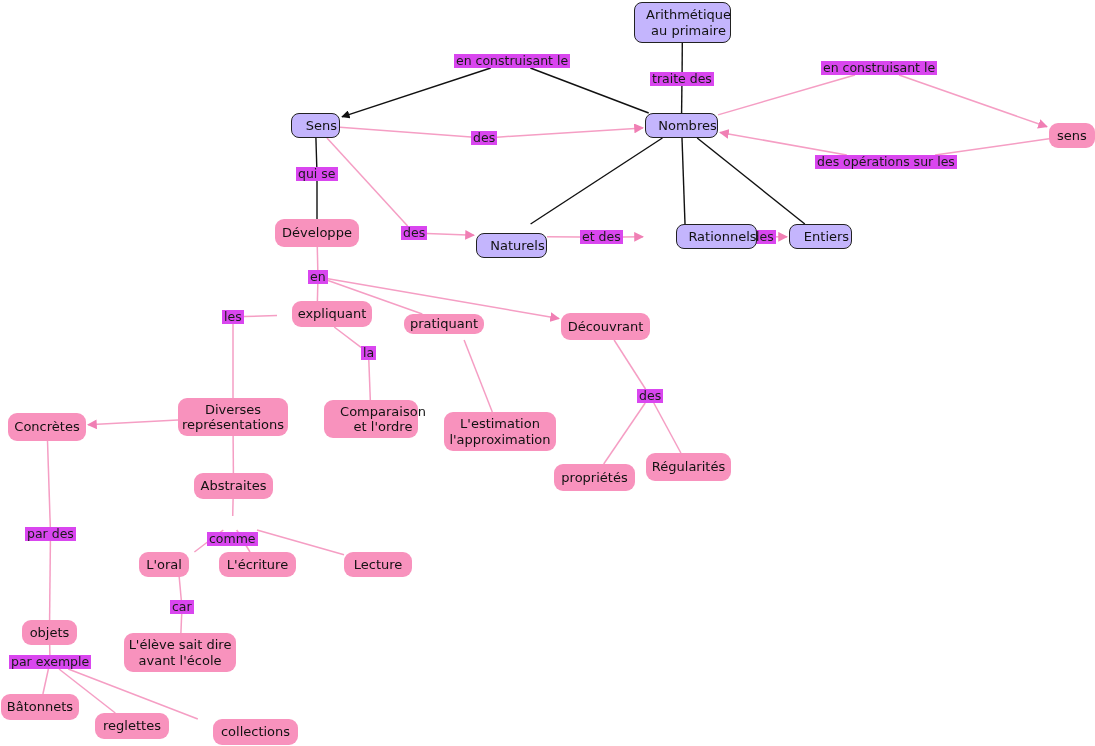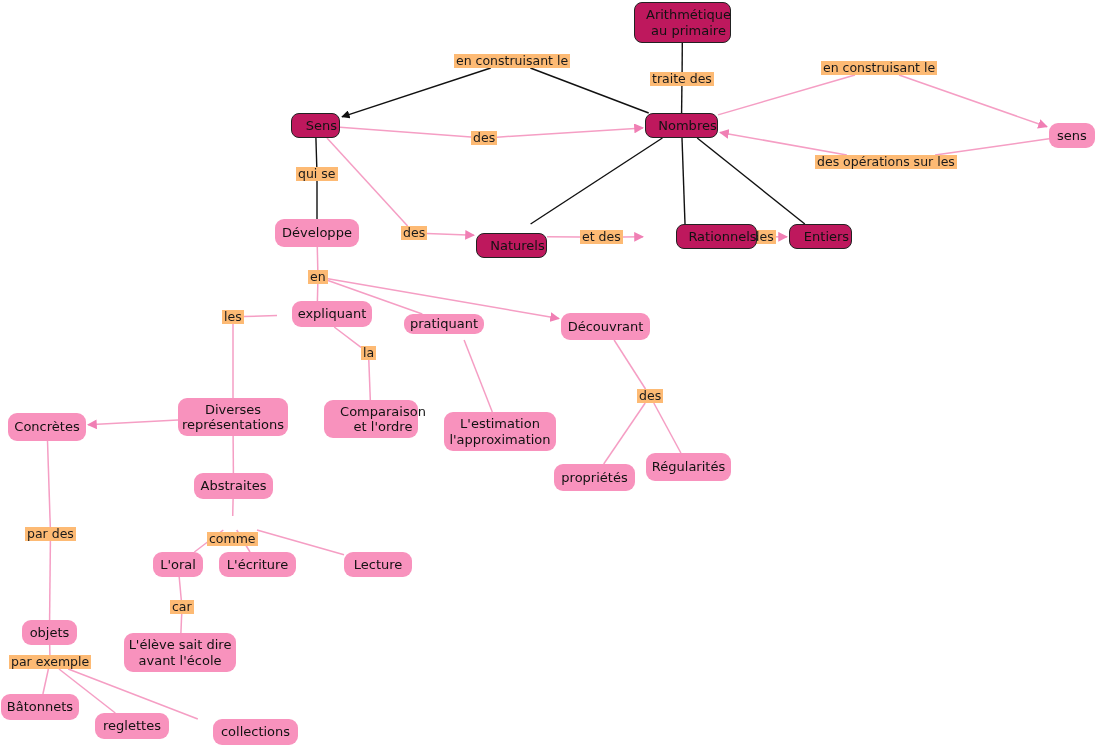--- a/index.html
+++ b/index.html
@@ -37,31 +37,31 @@
     color: #121212;
     z-index: 5;
   }
   .node.pink {
     background: #f892bd;
     border-radius: 9px;
     border: none;
     font-size: 13px;
   }
   .node.blue {
-    background: #be185d;
+    background: #c4b5fd;
     border: 1.4px solid #222222;
     border-radius: 8px;
     font-size: 13px;
     padding-left: 12px;
   }
   .edge-label {
     position: absolute;
     font-size: 12.5px;
     color: #1a1a1a;
-    background: #fdba74;
+    background: #d946ef;
     white-space: nowrap;
     line-height: 1.1;
     padding: 0 2px;
     z-index: 4;
   }
 </style>
 </head>
 <body>
 
 <div id="canvas">
@@ -159,21 +159,21 @@
       <div class="node pink" style="left: 324px; top: 400px; width: 94px; height: 38px; padding-left: 24px;">Comparaison
 et l'ordre</div>
       <div class="node pink" style="left: 444px; top: 412px; width: 112px; height: 39px;">L'estimation
 l'approximation</div>
       <div class="node pink" style="left: 8px; top: 413px; width: 78px; height: 28px;">Concrètes</div>
       <div class="node pink" style="left: 178px; top: 398px; width: 110px; height: 38px;">Diverses
 représentations</div>
       <div class="node pink" style="left: 646px; top: 453px; width: 85px; height: 28px;">Régularités</div>
       <div class="node pink" style="left: 554px; top: 464px; width: 81px; height: 27px;">propriétés</div>
       <div class="node pink" style="left: 194px; top: 473px; width: 79px; height: 26px;">Abstraites</div>
-      <div class="node pink" style="left: 153px; top: 552px; width: 50px; height: 25px;">L'oral</div>
+      <div class="node pink" style="left: 139px; top: 552px; width: 50px; height: 25px;">L'oral</div>
       <div class="node pink" style="left: 219px; top: 552px; width: 77px; height: 25px;">L'écriture</div>
       <div class="node pink" style="left: 344px; top: 552px; width: 68px; height: 25px;">Lecture</div>
       <div class="node pink" style="left: 124px; top: 633px; width: 112px; height: 39px;">L'élève sait dire
 avant l'école</div>
       <div class="node pink" style="left: 22px; top: 620px; width: 55px; height: 25px;">objets</div>
       <div class="node pink" style="left: 1px; top: 694px; width: 78px; height: 26px;">Bâtonnets</div>
       <div class="node pink" style="left: 95px; top: 713px; width: 74px; height: 26px;">reglettes</div>
       <div class="node pink" style="left: 189px; top: 719px; width: 85px; height: 26px; margin-left: 24px;">collections</div>
     </div>
 </div>

